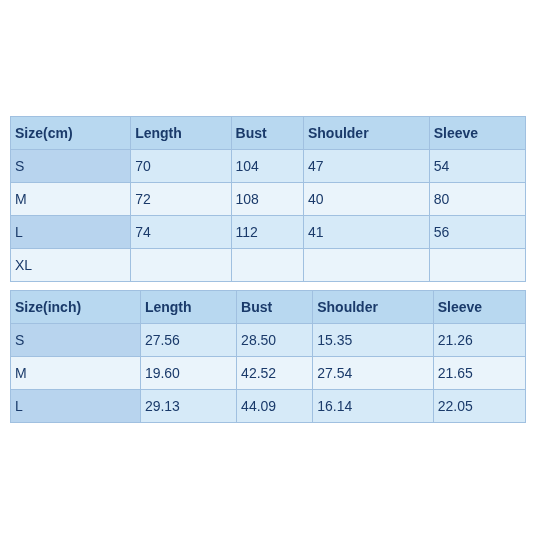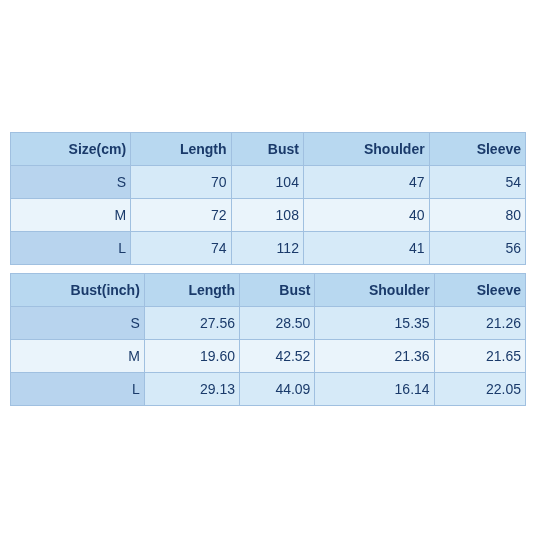--- a/index.html
+++ b/index.html
@@ -28,21 +28,21 @@
       width: 100%;
     }
 
     table {
       width: 100%;
       border-collapse: collapse;
     }
 
     th, td {
       border: 1px solid #a0c0e0;
-      text-align: right;
+      text-align: left;
       padding: 8px 4px;
       color: #1a3a6a;
     }
 
     th {
       background-color: #b8d8f0;
       font-weight: bold;
     }
 
     tr:nth-child(odd) td {
@@ -92,46 +92,53 @@
           <td>40</td>
           <td>80</td>
         </tr>
         <tr>
           <td>L</td>
           <td>74</td>
           <td>112</td>
           <td>41</td>
           <td>56</td>
         </tr>
+        <tr>
+          <td>XL</td>
+          <td></td>
+          <td></td>
+          <td></td>
+          <td></td>
+        </tr>
       </tbody>
   </table>
 
   <table>
     <thead>
       <tr>
-        <th>Bust(inch)</th>
+        <th>Size(inch)</th>
         <th>Length</th>
         <th>Bust</th>
         <th>Shoulder</th>
         <th>Sleeve</th>
       </tr>
     </thead>
     <tbody id="inch-body">
     <tr>
           <td>S</td>
           <td>27.56</td>
           <td>28.50</td>
           <td>15.35</td>
           <td>21.26</td>
         </tr>
         <tr>
           <td>M</td>
           <td>19.60</td>
           <td>42.52</td>
-          <td>21.36</td>
+          <td>27.54</td>
           <td>21.65</td>
         </tr>
         <tr>
           <td>L</td>
           <td>29.13</td>
           <td>44.09</td>
           <td>16.14</td>
           <td>22.05</td>
         </tr>
       </tbody>

